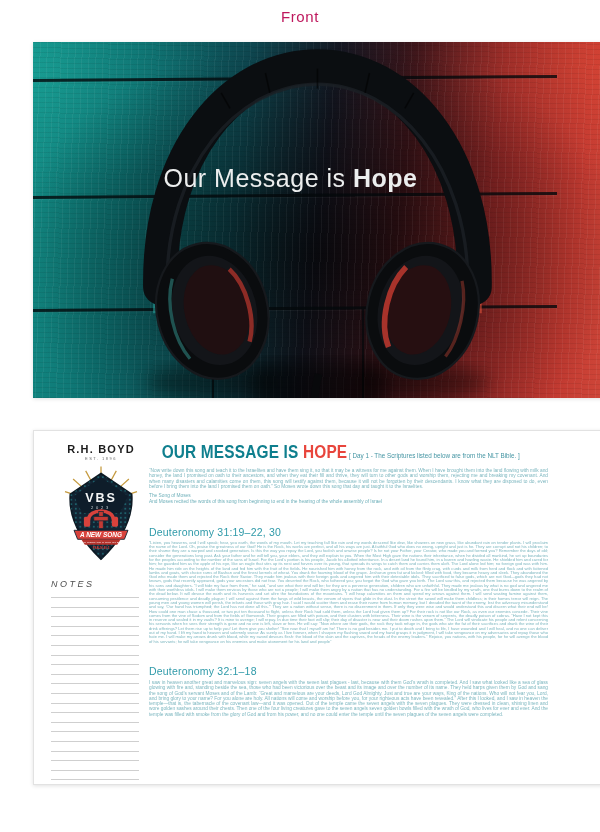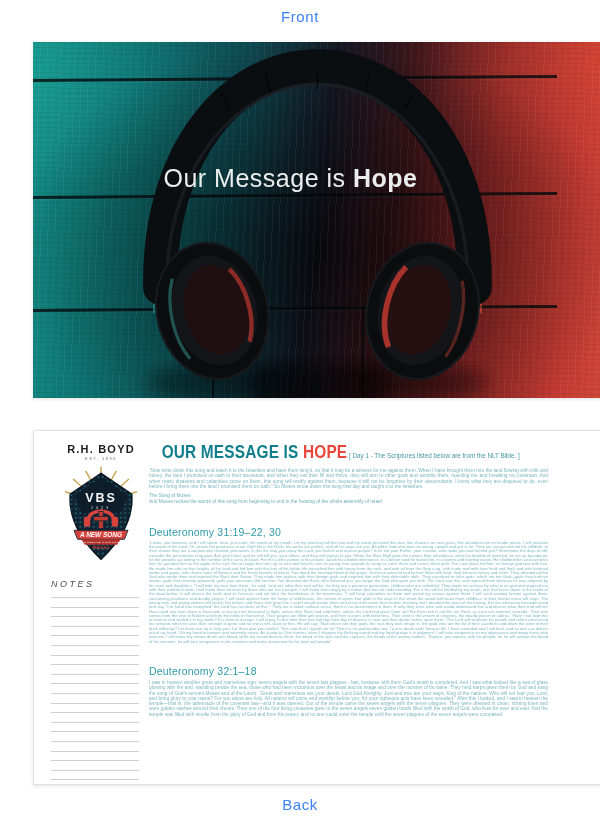--- a/index.html
+++ b/index.html
@@ -1,20 +1,20 @@
 <!DOCTYPE html>
 <html><head>
 <meta charset="utf-8">
 <style>
   html,body{margin:0;padding:0;background:#ffffff;width:600px;height:832px;
     font-family:"Liberation Sans", sans-serif; -webkit-font-smoothing:antialiased;}
   .stage{position:relative;width:600px;height:832px;overflow:hidden;background:#fff;}
 
   .side-label{position:absolute;left:0;width:600px;text-align:center;
-    color:#3b82f6;font-size:15px;letter-spacing:.6px;}
+    color:#be185d;font-size:15px;letter-spacing:.6px;}
   #front-label{top:8px;}
   #back-label{top:796px;}
 
   
   .card{position:absolute;left:33px;width:570px;background:#fff;
     border:1px solid #e2e2e2;box-shadow:0 1px 4px rgba(0,0,0,.12);box-sizing:border-box;}
   #front-card{top:42px;height:356px;border:none;}
   .photo{position:absolute;inset:0;overflow:hidden;
     background:
       radial-gradient(ellipse 430px 300px at 50% 60%, rgba(0,0,0,.60), rgba(0,0,0,0) 72%),
@@ -213,14 +213,13 @@
 
       <div class="sec-heading">Deuteronomy 31:19–22, 30</div>
       <p class="para-xs">“Listen, you heavens, and I will speak; hear, you earth, the words of my mouth. Let my teaching fall like rain and my words descend like dew, like showers on new grass, like abundant rain on tender plants. I will proclaim the name of the Lord. Oh, praise the greatness of our God! He is the Rock, his works are perfect, and all his ways are just. A faithful God who does no wrong, upright and just is he. They are corrupt and not his children; to their shame they are a warped and crooked generation. Is this the way you repay the Lord, you foolish and unwise people? Is he not your Father, your Creator, who made you and formed you? Remember the days of old; consider the generations long past. Ask your father and he will tell you, your elders, and they will explain to you. When the Most High gave the nations their inheritance, when he divided all mankind, he set up boundaries for the peoples according to the number of the sons of Israel. For the Lord’s portion is his people, Jacob his allotted inheritance. In a desert land he found him, in a barren and howling waste. He shielded him and cared for him; he guarded him as the apple of his eye, like an eagle that stirs up its nest and hovers over its young, that spreads its wings to catch them and carries them aloft. The Lord alone led him; no foreign god was with him. He made him ride on the heights of the land and fed him with the fruit of the fields. He nourished him with honey from the rock, and with oil from the flinty crag, with curds and milk from herd and flock and with fattened lambs and goats, with choice rams of Bashan and the finest kernels of wheat. You drank the foaming blood of the grape. Jeshurun grew fat and kicked; filled with food, they became heavy and sleek. They abandoned the God who made them and rejected the Rock their Savior. They made him jealous with their foreign gods and angered him with their detestable idols. They sacrificed to false gods, which are not God—gods they had not known, gods that recently appeared, gods your ancestors did not fear. You deserted the Rock, who fathered you; you forgot the God who gave you birth. The Lord saw this, and rejected them because he was angered by his sons and daughters. “I will hide my face from them,” he said, “and see what their end will be; for they are a perverse generation, children who are unfaithful. They made me jealous by what is no god and angered me with their worthless idols. I will make them envious by those who are not a people; I will make them angry by a nation that has no understanding. For a fire will be kindled by my wrath, one that burns down to the realm of the dead below. It will devour the earth and its harvests and set afire the foundations of the mountains. “I will heap calamities on them and spend my arrows against them. I will send wasting famine against them, consuming pestilence and deadly plague; I will send against them the fangs of wild beasts, the venom of vipers that glide in the dust. In the street the sword will make them childless; in their homes terror will reign. The young men and young women will perish, the infants and those with gray hair. I said I would scatter them and erase their name from human memory, but I dreaded the taunt of the enemy, lest the adversary misunderstand and say, ‘Our hand has triumphed; the Lord has not done all this.’” They are a nation without sense, there is no discernment in them. If only they were wise and would understand this and discern what their end will be! How could one man chase a thousand, or two put ten thousand to flight, unless their Rock had sold them, unless the Lord had given them up? For their rock is not like our Rock, as even our enemies concede. Their vine comes from the vine of Sodom and from the fields of Gomorrah. Their grapes are filled with poison, and their clusters with bitterness. Their wine is the venom of serpents, the deadly poison of cobras. “Have I not kept this in reserve and sealed it in my vaults? It is mine to avenge; I will repay. In due time their foot will slip; their day of disaster is near and their doom rushes upon them.” The Lord will vindicate his people and relent concerning his servants when he sees their strength is gone and no one is left, slave or free. He will say: “Now where are their gods, the rock they took refuge in, the gods who ate the fat of their sacrifices and drank the wine of their drink offerings? Let them rise up to help you! Let them give you shelter! “See now that I myself am he! There is no god besides me. I put to death and I bring to life, I have wounded and I will heal, and no one can deliver out of my hand. I lift my hand to heaven and solemnly swear: As surely as I live forever, when I sharpen my flashing sword and my hand grasps it in judgment, I will take vengeance on my adversaries and repay those who hate me. I will make my arrows drunk with blood, while my sword devours flesh: the blood of the slain and the captives, the heads of the enemy leaders.” Rejoice, you nations, with his people, for he will avenge the blood of his servants; he will take vengeance on his enemies and make atonement for his land and people”</p>
 
       <div class="sec-heading">Deuteronomy 32:1–18</div>
       <p class="para-sm" style="margin-top:2px">I saw in heaven another great and marvelous sign: seven angels with the seven last plagues - last, because with them God’s wrath is completed. And I saw what looked like a sea of glass glowing with fire and, standing beside the sea, those who had been victorious over the beast and its image and over the number of its name. They held harps given them by God and sang the song of God’s servant Moses and of the Lamb: “Great and marvelous are your deeds, Lord God Almighty. Just and true are your ways, King of the nations. Who will not fear you, Lord, and bring glory to your name? For you alone are holy. All nations will come and worship before you, for your righteous acts have been revealed.” After this I looked, and I saw in heaven the temple—that is, the tabernacle of the covenant law—and it was opened. Out of the temple came the seven angels with the seven plagues. They were dressed in clean, shining linen and wore golden sashes around their chests. Then one of the four living creatures gave to the seven angels seven golden bowls filled with the wrath of God, who lives for ever and ever. And the temple was filled with smoke from the glory of God and from his power, and no one could enter the temple until the seven plagues of the seven angels were completed.</p>
 
     </div>
   </div>
 
-  <div id="back-label" class="side-label">Back</div>
 </div>
 
 </body></html>

